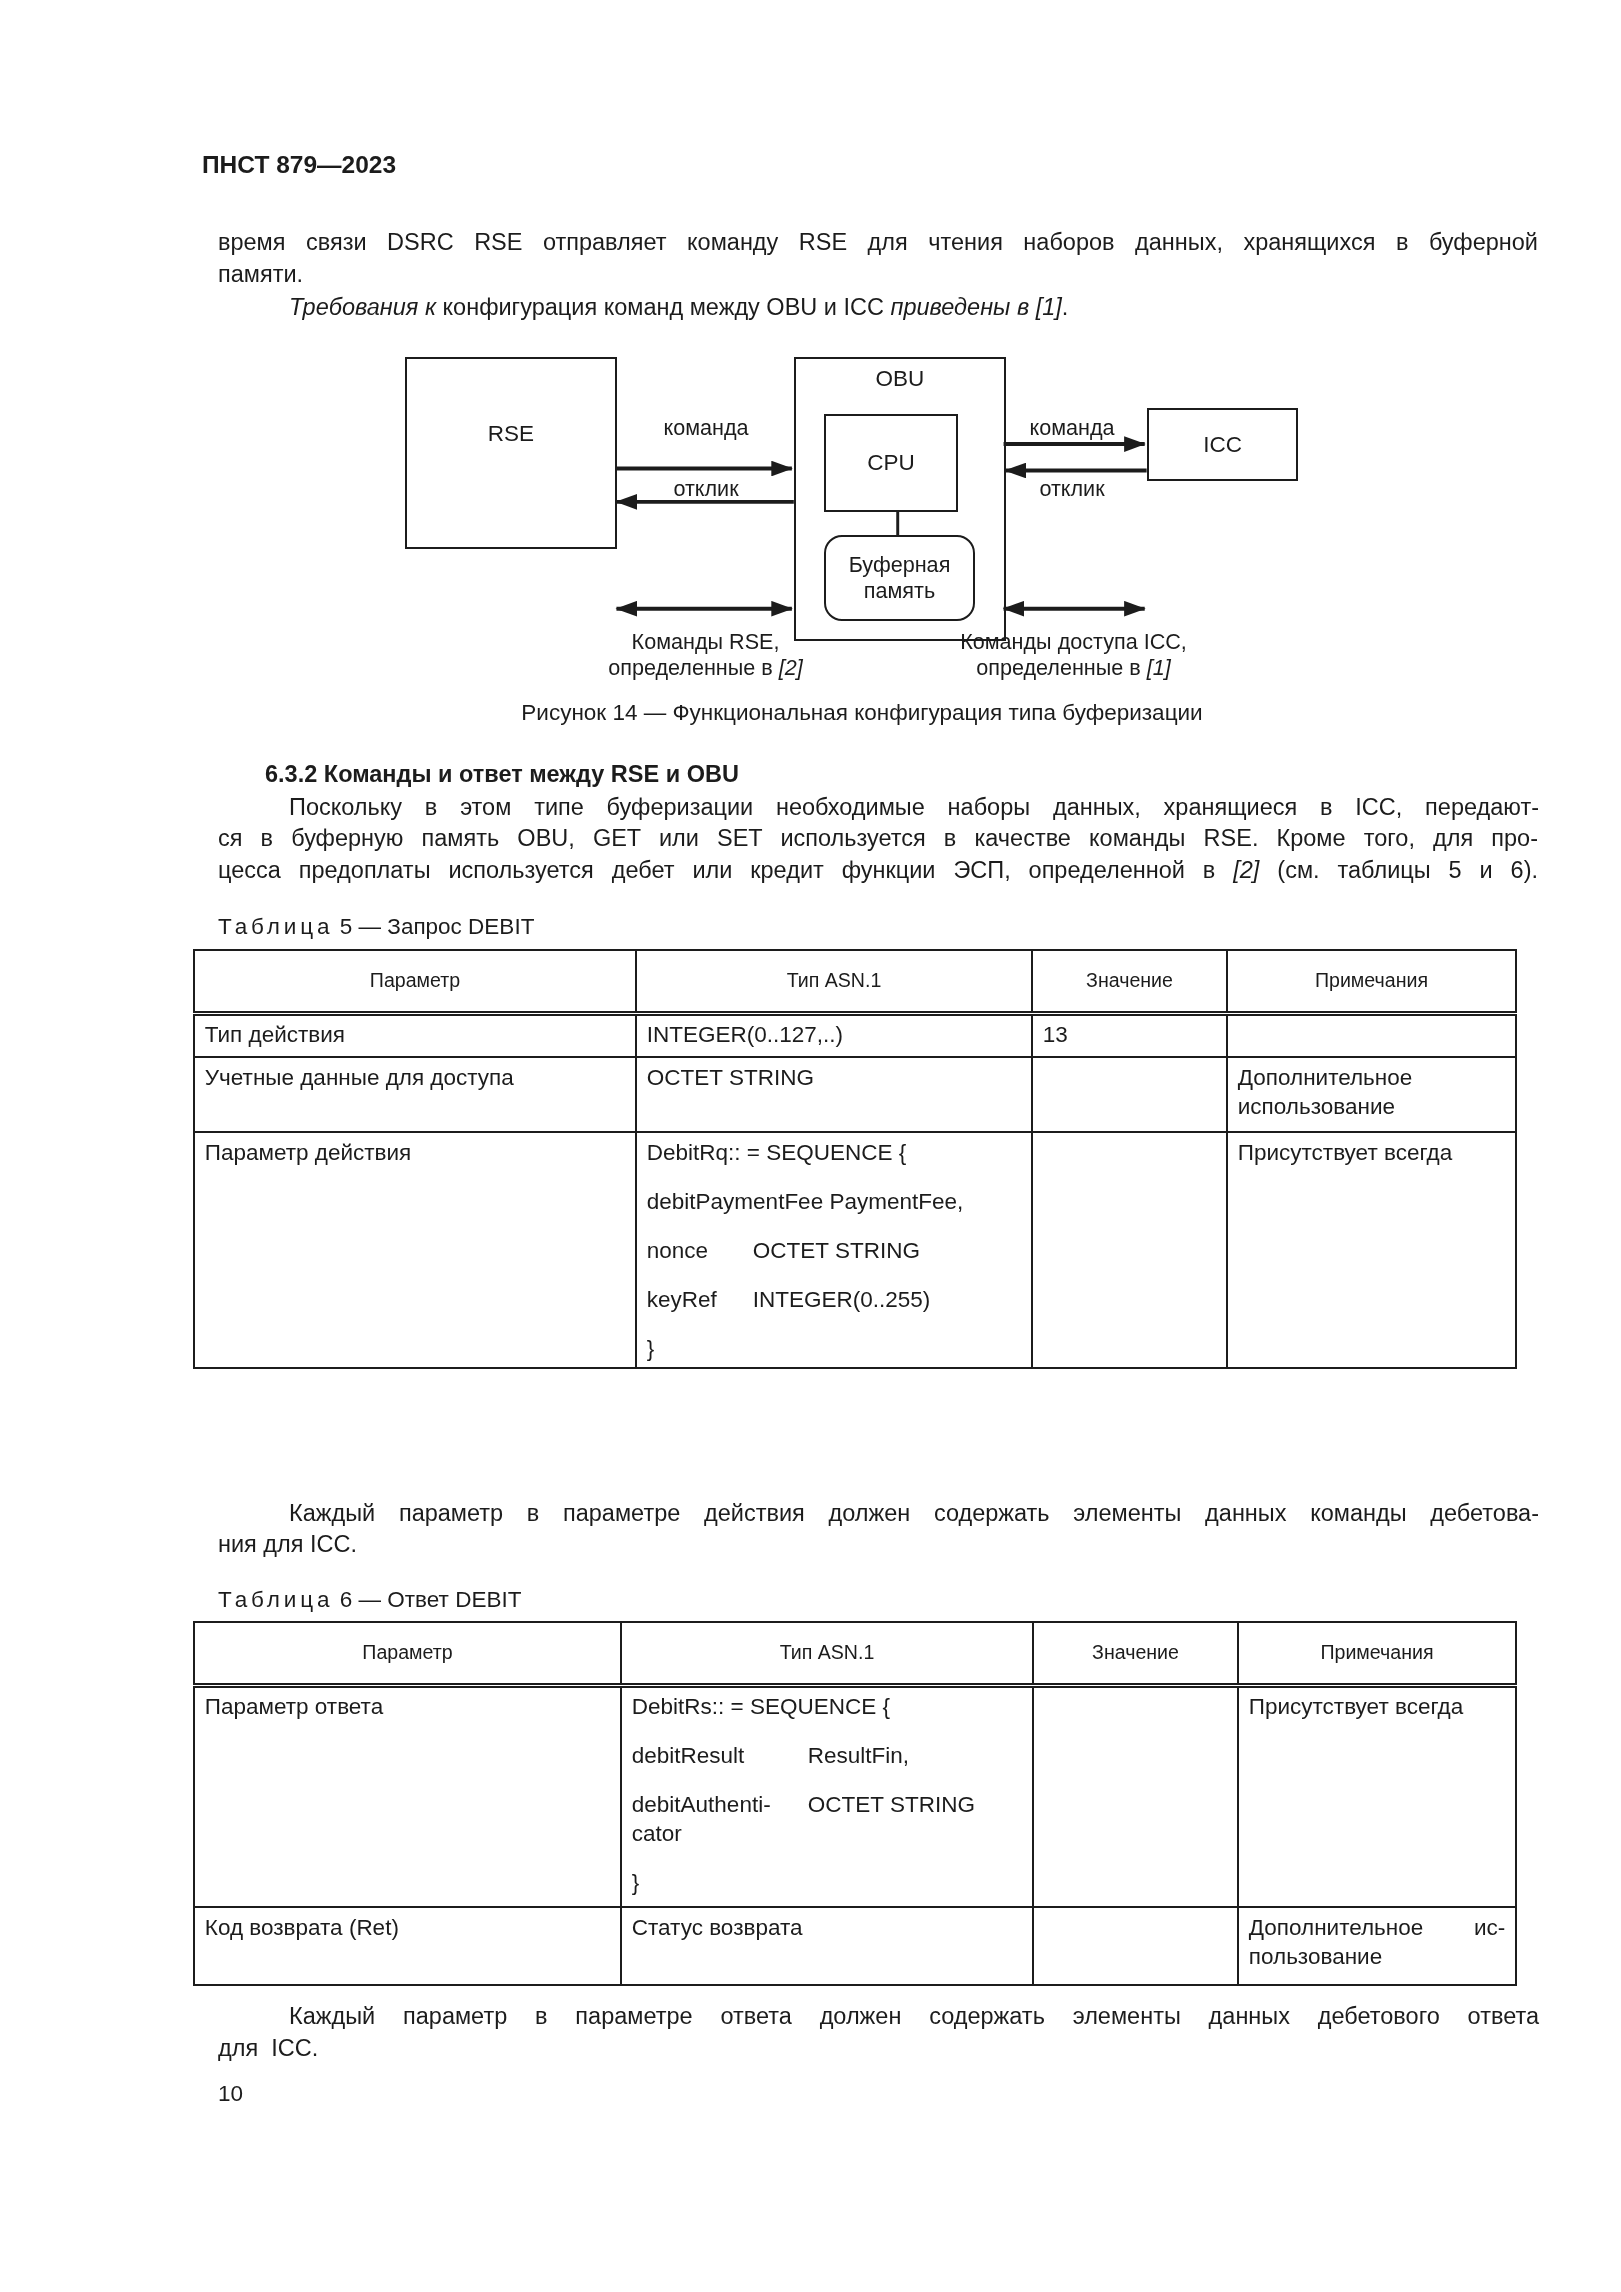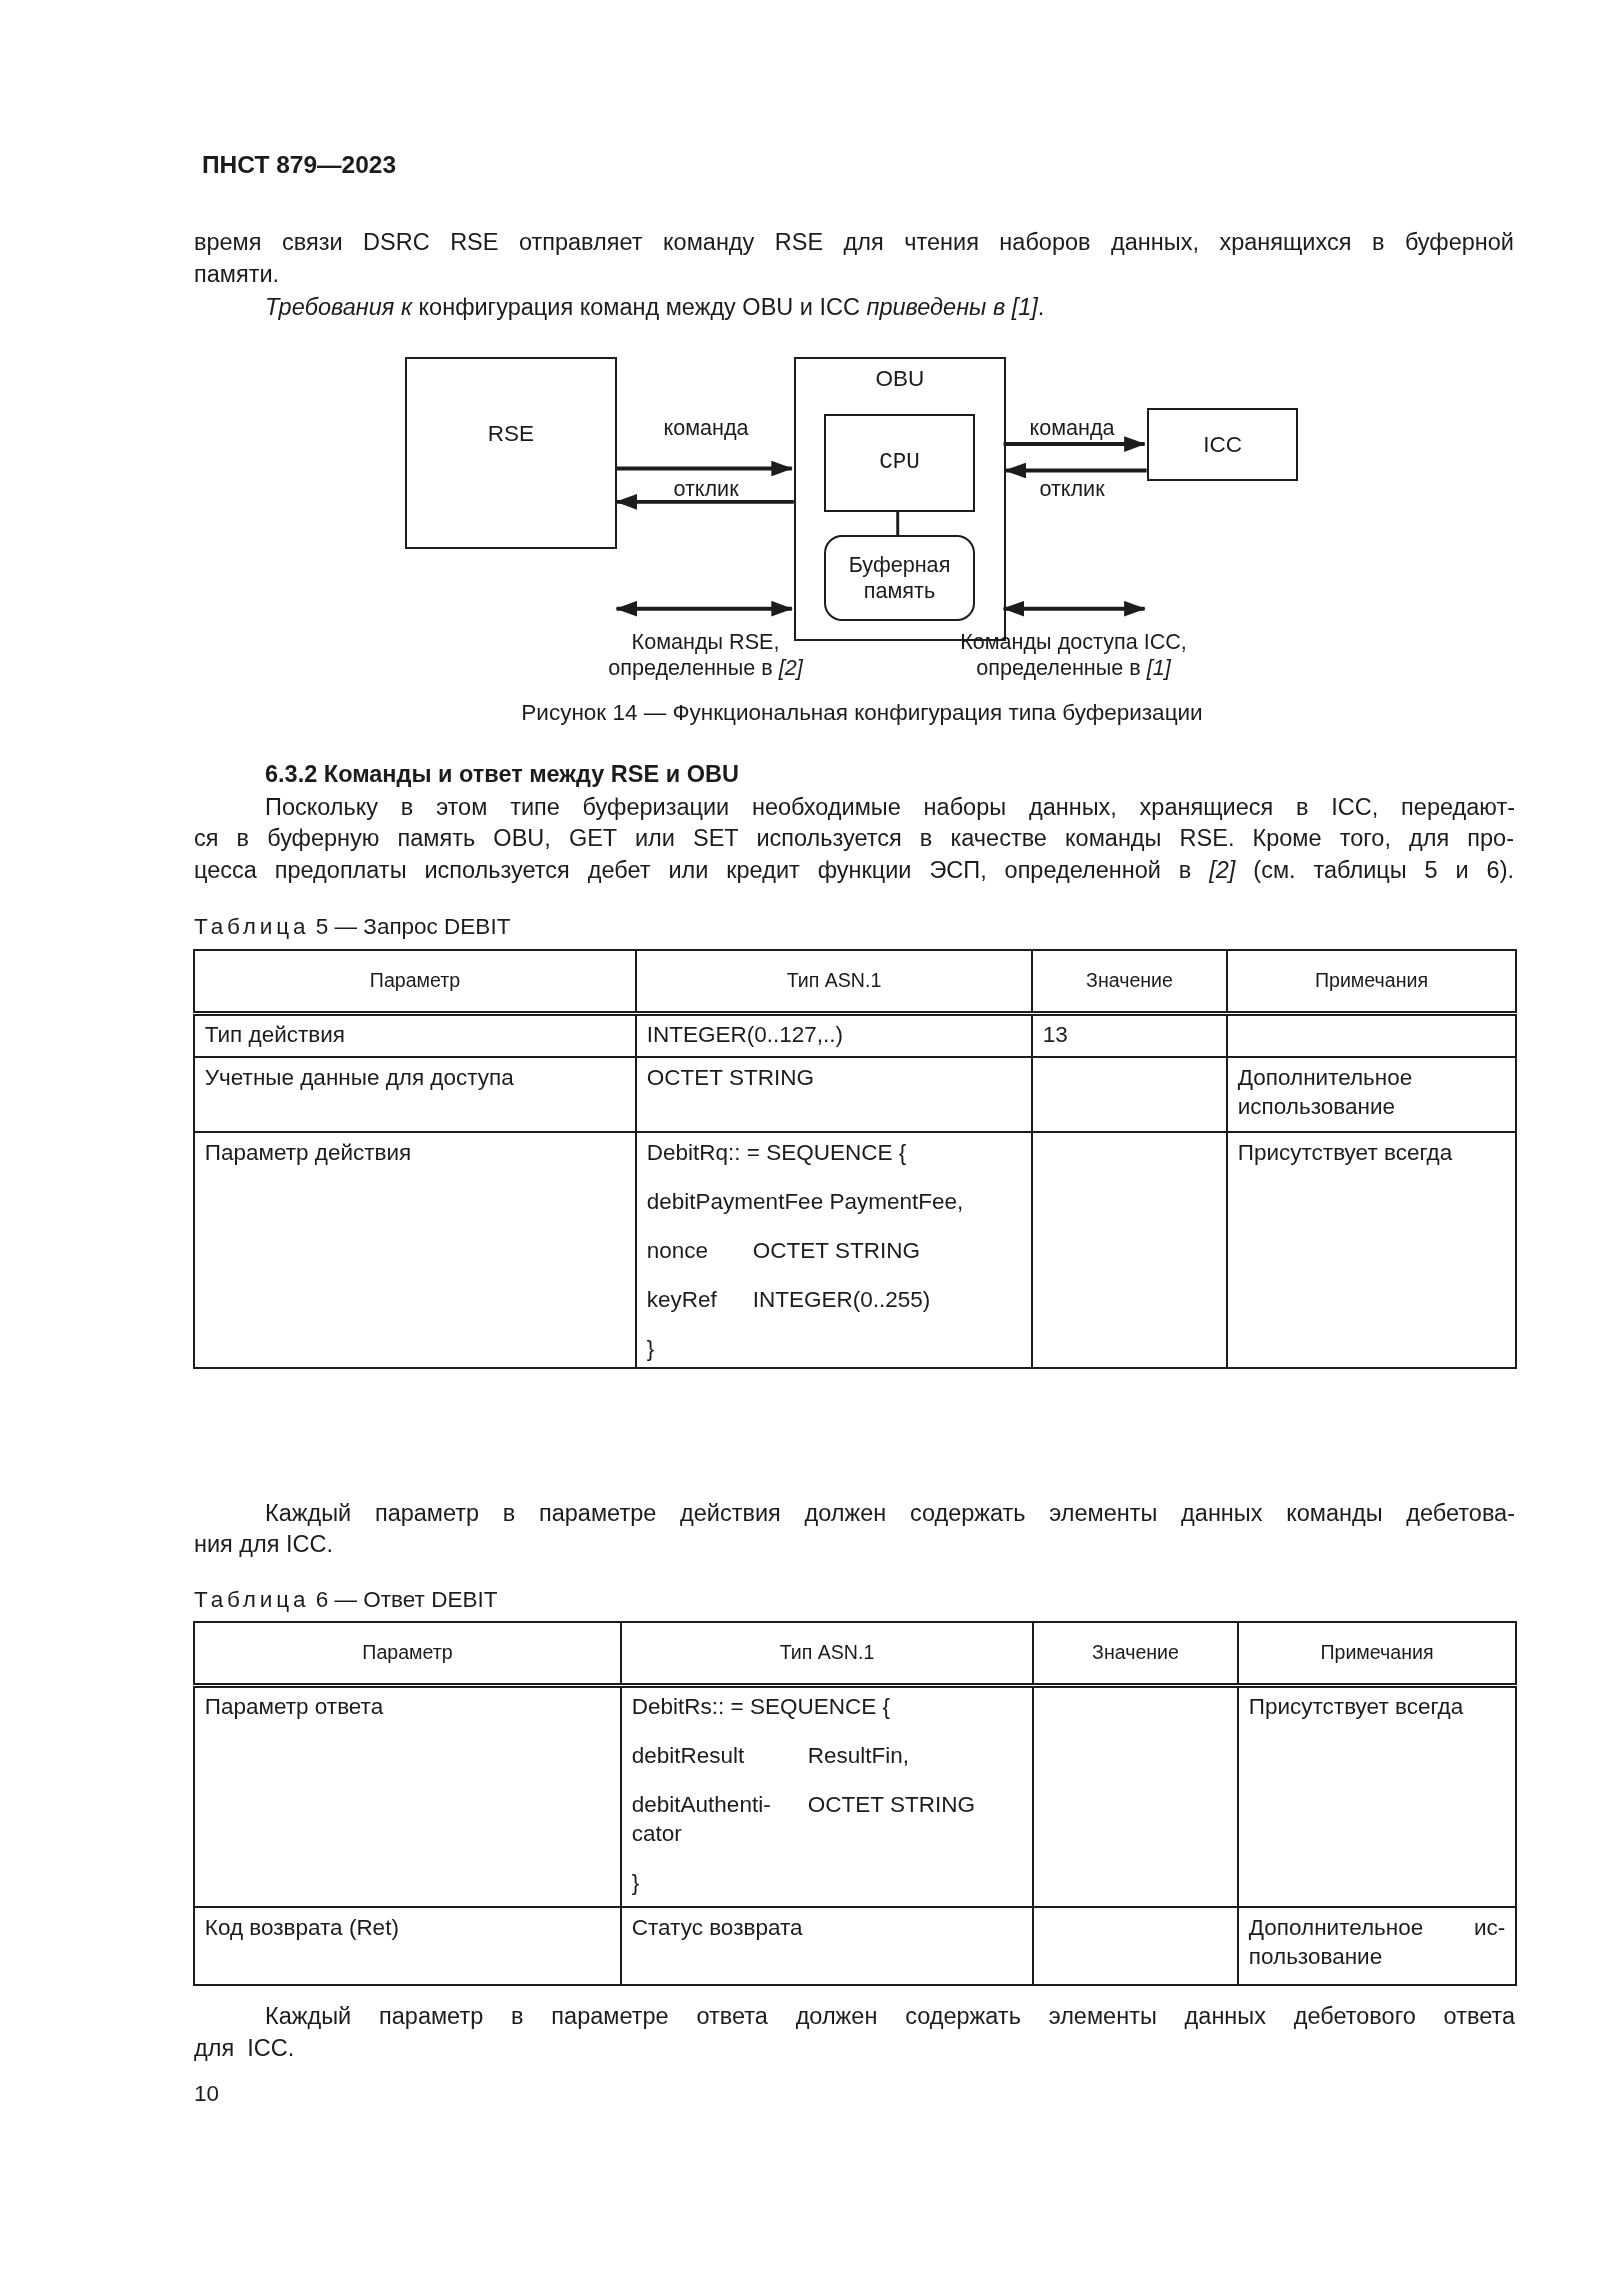--- a/index.html
+++ b/index.html
@@ -1,19 +1,19 @@
 <!DOCTYPE html>
 <html><head>
 <meta charset="utf-8">
 <style>
   html, body { margin: 0; padding: 0; background: #ffffff; }
   body { width: 1621px; height: 2293px; position: relative; overflow: hidden;
          font-family: "Liberation Sans", sans-serif; color: #1c1c1c; }
   .abs { position: absolute; }
-  .txt { font-size: 23.5px; line-height: 31px; white-space: nowrap; }
+  .txt { font-size: 23.5px; line-height: 31px; white-space: nowrap; margin-left: 24px; }
   .just { text-align: justify; text-align-last: justify; white-space: nowrap; }
   .hdr { font-size: 24.5px; font-weight: bold; margin-left: 8px; }
   .sec { font-size: 23.5px; font-weight: bold; }
   .it { font-style: italic; }
   .sp { letter-spacing: 3.9px; }
 
   
   .box { position: absolute; border: 2.9px solid #1c1c1c; box-sizing: border-box;
          display: flex; align-items: center; justify-content: center; text-align: center;
          font-size: 22.5px; line-height: 27.4px; background: #fff; }
@@ -62,21 +62,21 @@
     <line x1="1024" y1="621" x2="1168" y2="621" stroke="#1c1c1c" stroke-width="4" marker-start="url(#ahs)" marker-end="url(#ahs)"></line>
   </svg>
 
   <div class="box" style="left:405px; top:357px; width:212px; height:192px; align-items:flex-start; padding-top:61px;">
       <span>RSE</span>
     </div>
 
   <div class="box" style="left:794px; top:357px; width:212px; height:284px; align-items:flex-start; background:transparent;">
     <span style="margin-top:6px;">OBU</span>
   </div>
-  <div class="box" style="left:824px; top:414px; width:151px; height:98px;font-family:Liberation Mono, monospace;">
+  <div class="box" style="left:824px; top:414px; width:134px; height:98px;">
       <span>CPU</span>
     </div>
   <div class="box" style="left:824px; top:535px; width:151px; height:86px; flex-direction:column; font-size:21.6px; line-height:26.5px;border-radius:18px;">
     <span>Буферная</span>
     <span>память</span>
   </div>
   <div class="box" style="left:1147px; top:408px; width:151px; height:73px;">
       <span>ICC</span>
     </div>
 

